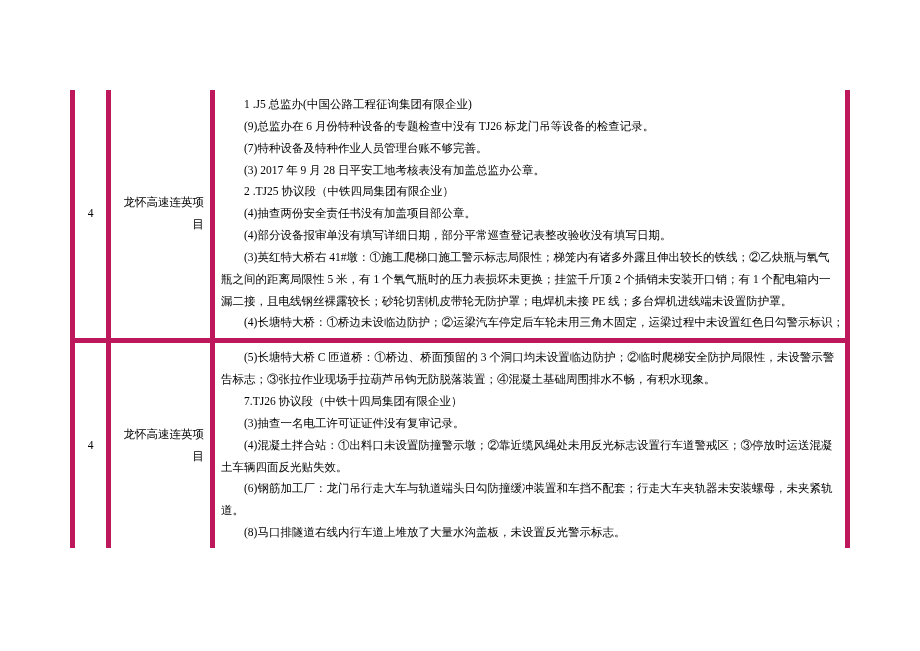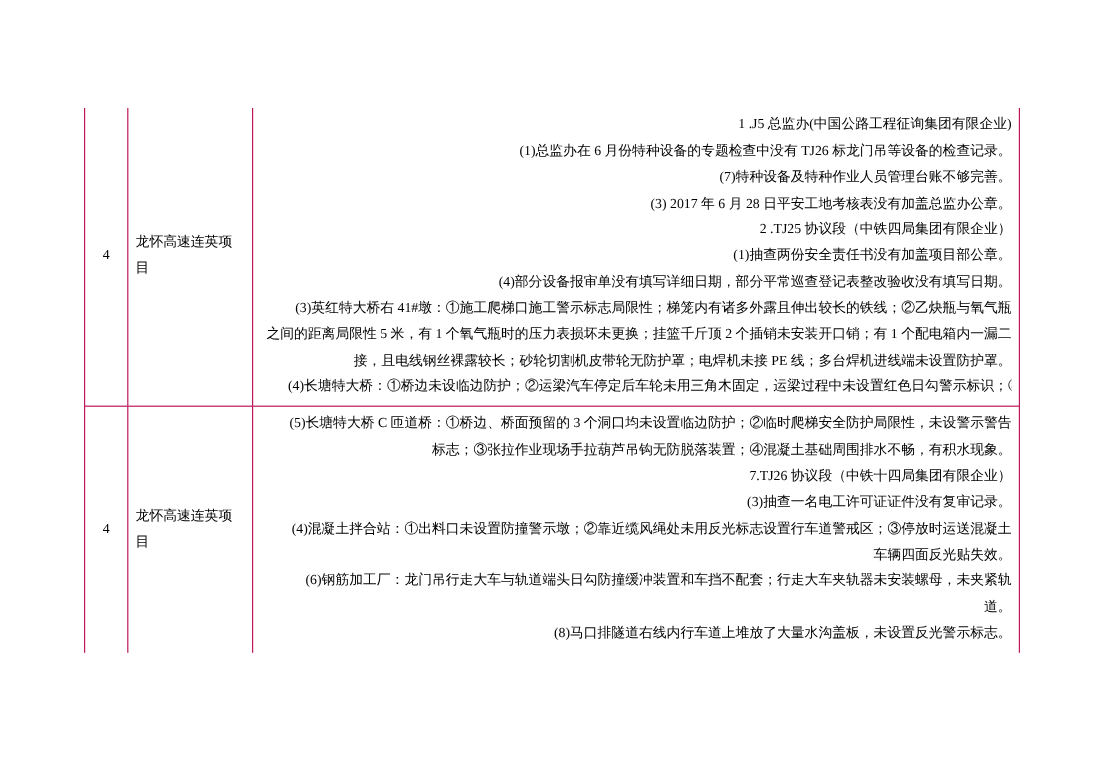--- a/index.html
+++ b/index.html
@@ -15,36 +15,36 @@
       width: 920px;
       height: 651px;
       padding: 90px 70px 40px 70px;
     }
     table {
       border-collapse: collapse;
       width: 100%;
       table-layout: fixed;
     }
     td {
-      border: 1px solid #be185d;
+      border: 5px solid #be185d;
       padding: 4px 6px;
       vertical-align: middle;
       line-height: 1.9;
       font-size: 11.5px;
     }
     td.col-num {
       width: 36px;
       text-align: center;
     }
     td.col-proj {
       width: 104px;
-      text-align: left;
+      text-align: right;
     }
     td.col-content {
-      text-align: right;
+      text-align: left;
     }
     .indent {
       text-indent: 2em;
     }
     .no-top {
       border-top: none;
     }
     .no-bottom {
       border-bottom: none;
     }
@@ -56,25 +56,25 @@
 </head>
 <body>
 
 <table>
   <tbody>
       <tr>
     <td class="col-num no-top">4</td>
     <td class="col-proj no-top">龙怀高速连英项目</td>
     <td class="col-content no-top">
       <div class="indent">1 .J5 总监办(中国公路工程征询集团有限企业)</div>
-      <div class="indent">(1)总监办在 6 月份特种设备的专题检查中没有 TJ26 标龙门吊等设备的检查记录。</div>
+      <div class="indent">(9)总监办在 6 月份特种设备的专题检查中没有 TJ26 标龙门吊等设备的检查记录。</div>
       <div class="indent">(7)特种设备及特种作业人员管理台账不够完善。</div>
-      <div class="indent">(3)   2017 年 6 月 28 日平安工地考核表没有加盖总监办公章。</div>
+      <div class="indent">(3)   2017 年 9 月 28 日平安工地考核表没有加盖总监办公章。</div>
       <div class="indent">2 .TJ25 协议段（中铁四局集团有限企业）</div>
-      <div class="indent">(1)抽查两份安全责任书没有加盖项目部公章。</div>
+      <div class="indent">(4)抽查两份安全责任书没有加盖项目部公章。</div>
       <div class="indent">(4)部分设备报审单没有填写详细日期，部分平常巡查登记表整改验收没有填写日期。</div>
       <div class="indent">(3)英红特大桥右 41#墩：①施工爬梯口施工警示标志局限性；梯笼内有诸多外露且伸出较长的铁线；②乙炔瓶与氧气瓶之间的距离局限性 5 米，有 1 个氧气瓶时的压力表损坏未更换；挂篮千斤顶 2 个插销未安装开口销；有 1 个配电箱内一漏二接，且电线钢丝裸露较长；砂轮切割机皮带轮无防护罩；电焊机未接 PE 线；多台焊机进线端未设置防护罩。</div>
       <div class="indent truncate">(4)长塘特大桥：①桥边未设临边防护；②运梁汽车停定后车轮未用三角木固定，运梁过程中未设置红色日勾警示标识；③箱梁面边缘碎碎块未清理，湿接缝未设置安全网，且桥下为施工便道；④架桥机中支腿底行程限位器失效；后支腿台车上杂物箱未关门，存在高空队物风险。天车未设缓油设施。前支腿电动机无促检器。手拉葫芦吊钩无防脱装装置</div>
     </td>
   </tr>
   <tr>
     <td class="col-num no-bottom">4</td>
     <td class="col-proj no-bottom">龙怀高速连英项目</td>
     <td class="col-content no-bottom">
       <div class="indent">(5)长塘特大桥 C 匝道桥：①桥边、桥面预留的 3 个洞口均未设置临边防护；②临时爬梯安全防护局限性，未设警示警告标志；③张拉作业现场手拉葫芦吊钩无防脱落装置；④混凝土基础周围排水不畅，有积水现象。</div>

